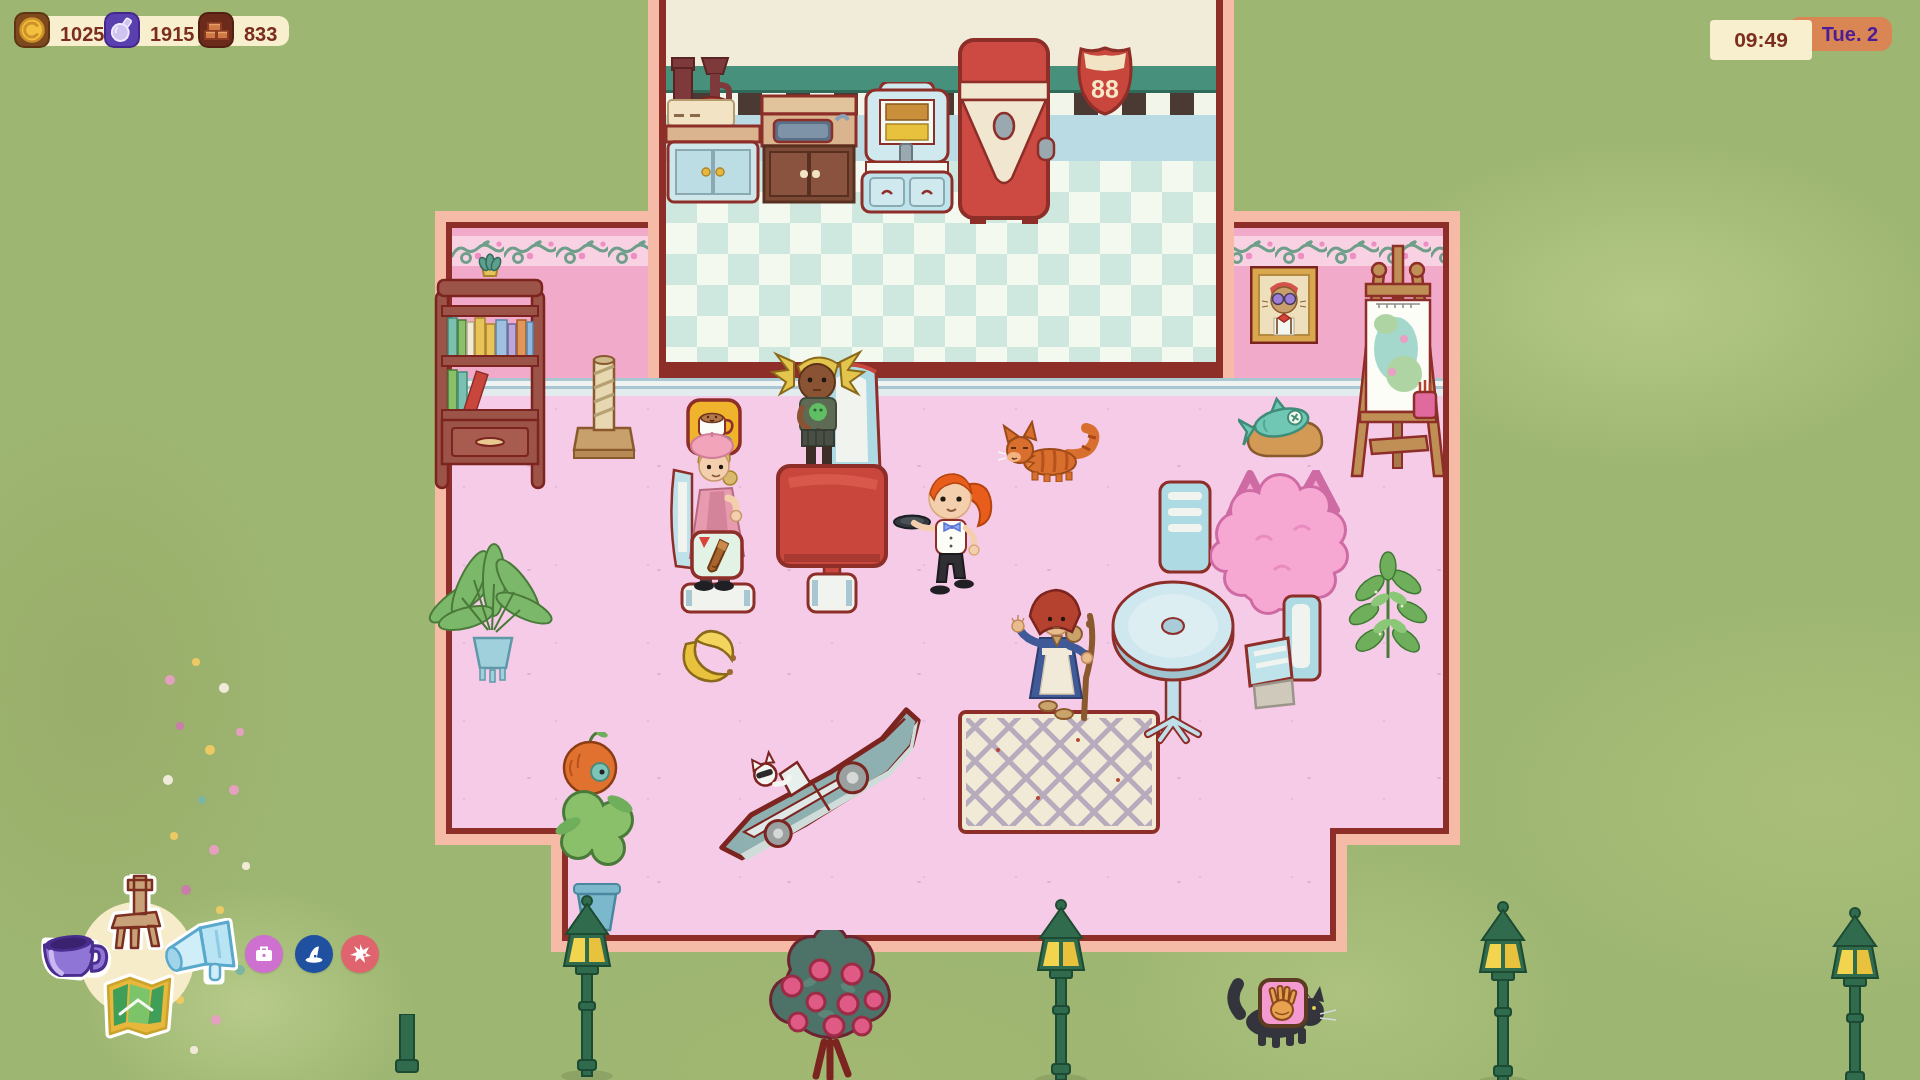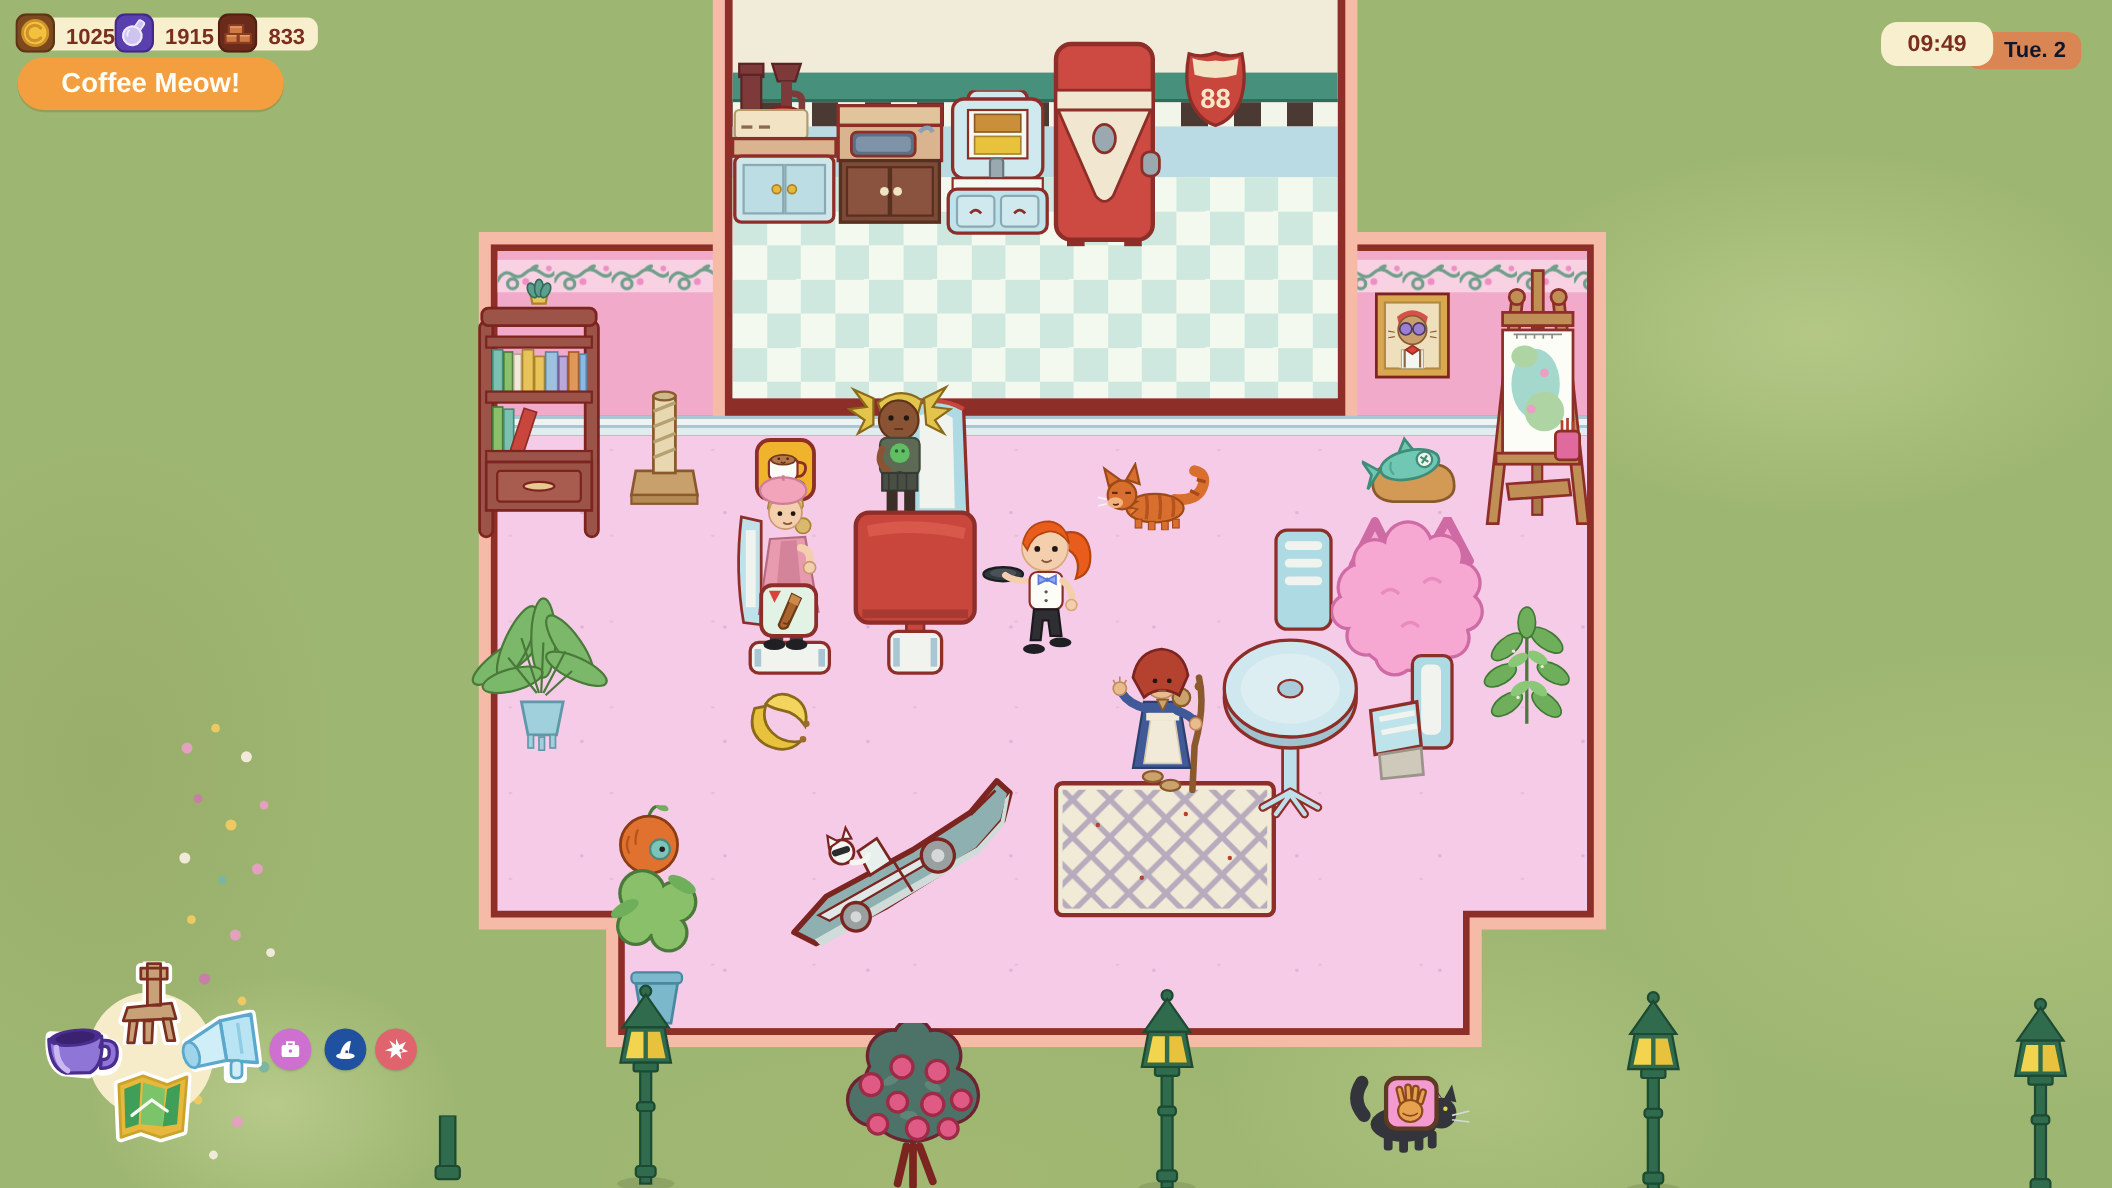--- a/index.html
+++ b/index.html
@@ -44,24 +44,24 @@
     background:conic-gradient(#cfe8df 0 25%,#f4f9f0 0 50%,#cfe8df 0 75%,#f4f9f0 0);background-size:62px 62px}
 
   
   .res{position:absolute;top:12px;height:38px;z-index:40}
   .res-pill{position:absolute;left:8px;top:4px;height:30px;border-radius:10px;background:#f8efce;
     padding:0 12px 0 38px;display:flex;align-items:flex-end;font-weight:700;font-size:20px;color:#7b2e1e}
   .res-ic{position:absolute;left:0;top:0;width:36px;height:36px}
   .btn{position:absolute;left:16px;top:52px;width:242px;height:48px;background:#f39f3f;border:none;
     border-radius:24px;color:#fffdf5;font-weight:700;font-size:25px;font-family:inherit;z-index:40;
     box-shadow:0 2px 0 rgba(140,80,20,.25);cursor:pointer}
-  .clock-time{position:absolute;left:1710px;top:20px;width:102px;height:40px;background:#f8efce;border-radius:15px;
+  .clock-time{position:absolute;left:1710px;top:20px;width:102px;height:40px;background:#f8efce;border-radius:4px;
     color:#7b2e1e;font-weight:700;font-size:21px;display:flex;align-items:center;justify-content:center;z-index:41}
-  .clock-day{position:absolute;left:1788px;top:29px;width:104px;height:34px;background:#d98554;border-radius:12px;
-    color:#0f172a;font-weight:700;font-size:20px;display:flex;align-items:center;justify-content:center;
+  .clock-day{position:absolute;left:1788px;top:17px;width:104px;height:34px;background:#d98554;border-radius:12px;
+    color:#4c1d95;font-weight:700;font-size:20px;display:flex;align-items:center;justify-content:center;
     padding-left:20px;box-sizing:border-box;z-index:40}
   .notif{position:absolute;left:1512px;top:103px;width:408px;height:42px;background:#f8eecd;
     clip-path:polygon(34px 0,100% 0,100% 100%,12px 100%,0 70%);display:flex;align-items:center;
     padding-left:40px;box-sizing:border-box;color:#5c4833;font-size:20px;z-index:40;gap:3px}
   .notif b{font-weight:700;color:#4c3a26}
 
   
   .menu-circle{position:absolute;left:80px;top:902px;width:114px;height:114px;border-radius:50%;
     background:#f7ecca;z-index:30}
   .mcn{z-index:31}
@@ -756,21 +756,20 @@
     </div>
     <svg class="res-ic" viewBox="0 0 36 36">
       <rect x="1" y="1" width="34" height="34" rx="9" fill="#6b2b1a" stroke="#531f12" stroke-width="2"></rect>
       <rect x="10" y="11" width="13" height="8" fill="#cf7a45" stroke="#8a3c22" stroke-width="2"></rect>
       <rect x="7" y="19" width="11" height="8" fill="#cf7a45" stroke="#8a3c22" stroke-width="2"></rect>
       <rect x="19" y="19" width="11" height="8" fill="#cf7a45" stroke="#8a3c22" stroke-width="2"></rect>
       <path d="M11 12.5 h11 M8 20.5 h9 M20 20.5 h9" stroke="#e8a06a" stroke-width="1.5"></path>
     </svg>
   </div>
 
-  <button class="btn">Coffee Meow!</button>
 
   <div class="clock-day">Tue. 2</div>
   <div class="clock-time">09:49</div>
 
 
   <div class="menu-circle"></div>
 
   <svg class="abs mcn" style="left:104px;top:874px" width="62" height="76" viewBox="0 0 62 76">
     <defs>
         <path id="chs" d="M30 2 h12 v38 h-12 Z M24 6 h24 v10 h-24 Z M12 42 L52 38 L56 52 L8 54 Z M14 54 L21 54 L18 74 L12 74 Z M44 52 L51 52 L55 72 L48 72 Z M27 54 h8 l-1 20 h-7 Z"></path>

